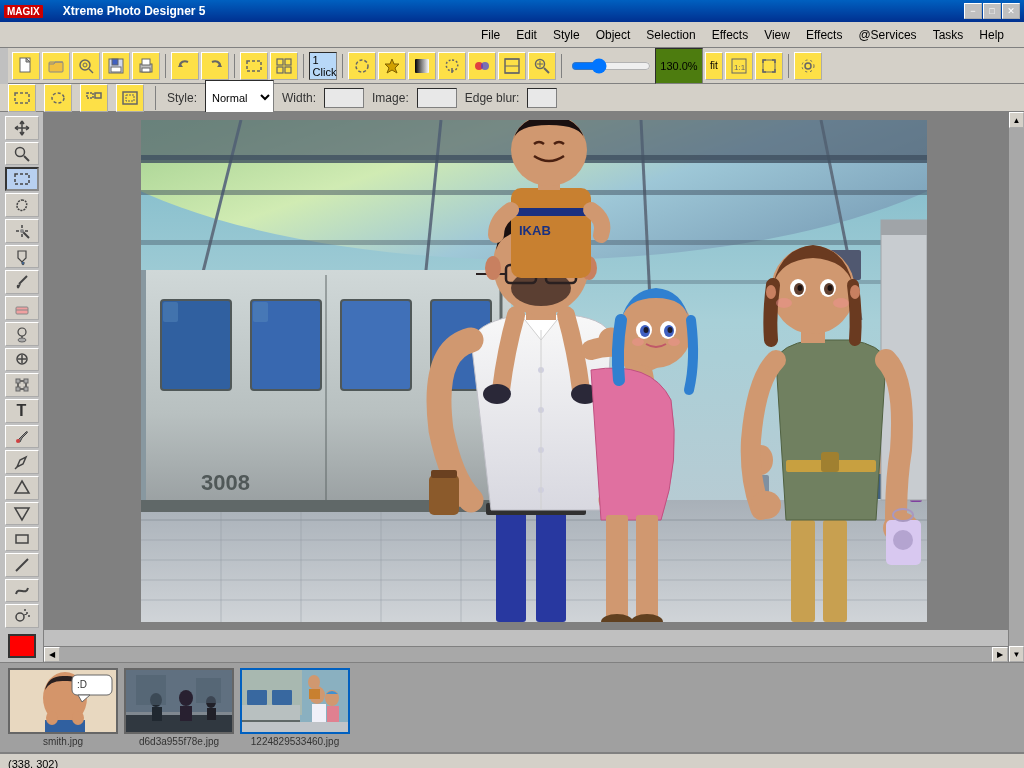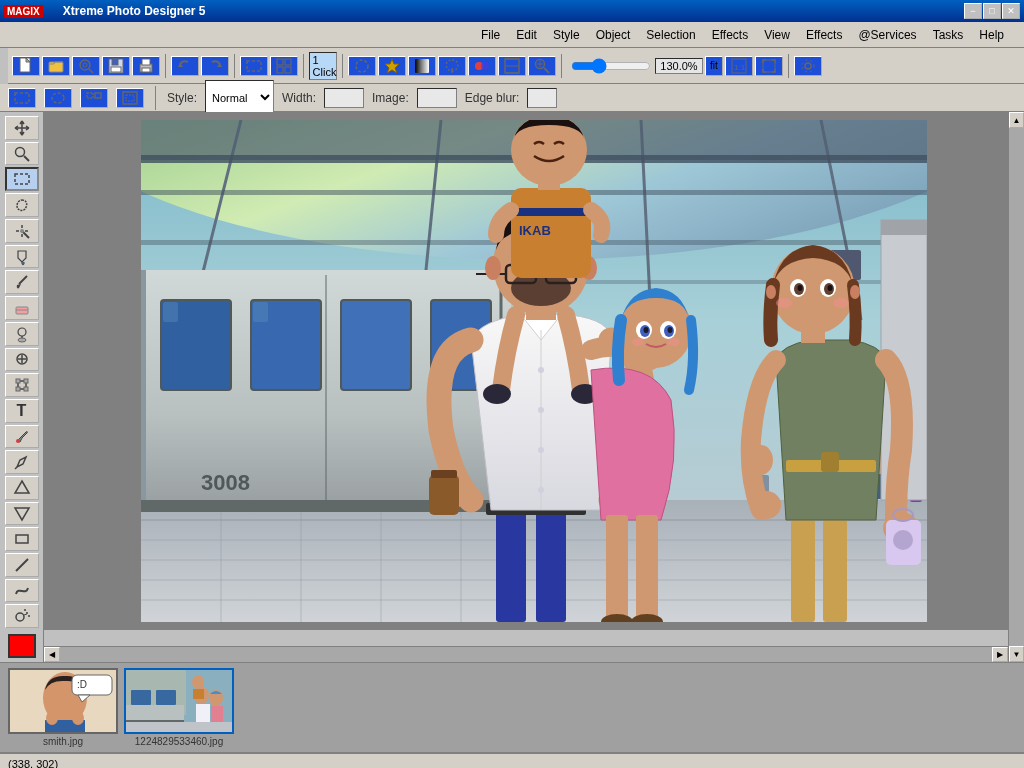--- a/index.html
+++ b/index.html
@@ -35,22 +35,22 @@
       height: 36px;
       background: #d4d0c8;
       display: flex;
       align-items: center;
       padding: 2px 4px;
       gap: 2px;
       border-bottom: 1px solid #808080;
       margin-left: 8px;
     }
     .toolbar-btn {
-      width: 28px; height: 20px;
-      background: #1d4ed8;
+      width: 28px; height: 28px;
+      background: #fde047;
       border: 1px outset #fff;
       display: flex; align-items: center; justify-content: center;
       cursor: pointer; font-size: 14px;
     }
     .toolbar-separator { width: 1px; height: 24px; background: #808080; margin: 0 3px; }
     .toolbar-btn-wide {
       height: 28px; padding: 0 6px;
       background: #d4d0c8;
       border: 1px outset #fff;
       display: flex; align-items: center; justify-content: center;
@@ -177,22 +177,22 @@
       font-size: 11px;
       border-top: 1px solid #808080;
     }
 
     
     .zoom-area {
       display: flex; align-items: center; gap: 4px; margin-left: 4px;
     }
     .zoom-slider { width: 80px; height: 12px; }
     .zoom-input {
-      width: 48px; height: 16px; font-size: 11px;
-      border: 1px inset #808080; background: #e5e5e5;
+      width: 48px; height: 36px; font-size: 11px;
+      border: 1px inset #808080; background: #4d7c0f;
       text-align: center;
     }
 
     
     .icon-svg { width: 18px; height: 18px; }
 
     
     #win-controls { display: flex; gap: 1px; }
     .win-btn { width: 18px; height: 16px; background: #c0c0c0; border: 1px outset #fff; font-size: 9px; display: flex; align-items: center; justify-content: center; cursor: pointer; }
 
@@ -826,20 +826,42 @@
           <ellipse cx="68" cy="48" rx="6" ry="7" fill="#d4956a"></ellipse>
 
           <rect x="62" y="5" width="40" height="20" rx="5" fill="white" stroke="#666" stroke-width="1"></rect>
           <polygon points="68,25 72,32 80,25" fill="white" stroke="#666" stroke-width="1"></polygon>
           <text x="67" y="18" font-family="Arial" font-size="10" fill="#333">:D</text>
         </svg>
       </div>
       <span class="film-label">smith.jpg</span>
     </div>
 
+    <div class="film-item">
+      <div class="film-thumb">
+        <svg width="110" height="66" viewBox="0 0 110 66">
+          <rect width="110" height="66" fill="#405060"></rect>
+          <rect x="0" y="40" width="110" height="26" fill="#303840"></rect>
+
+          <rect x="0" y="0" width="110" height="45" fill="#607080"></rect>
+          <rect x="0" y="42" width="110" height="3" fill="#808890"></rect>
+
+          <ellipse cx="30" cy="30" rx="6" ry="7" fill="#202830"></ellipse>
+          <rect x="26" y="37" width="10" height="14" fill="#202830"></rect>
+          <ellipse cx="60" cy="28" rx="7" ry="8" fill="#282030"></ellipse>
+          <rect x="54" y="36" width="12" height="15" fill="#282030"></rect>
+          <ellipse cx="85" cy="32" rx="5" ry="6" fill="#202028"></ellipse>
+          <rect x="81" y="38" width="9" height="12" fill="#202028"></rect>
+
+          <rect x="10" y="5" width="30" height="30" fill="#506070" opacity="0.6"></rect>
+          <rect x="70" y="8" width="25" height="25" fill="#506070" opacity="0.6"></rect>
+        </svg>
+      </div>
+      <span class="film-label">d6d3a955f78e.jpg</span>
+    </div>
 
     <div class="film-item">
       <div class="film-thumb active">
         <svg width="110" height="66" viewBox="0 0 110 66">
           <rect width="110" height="66" fill="#8ab0c0"></rect>
 
           <rect x="0" y="0" width="60" height="45" fill="#a8b8b0"></rect>
           <rect x="5" y="20" width="20" height="15" fill="#3868a0" rx="1"></rect>
           <rect x="30" y="20" width="20" height="15" fill="#3868a0" rx="1"></rect>
 

